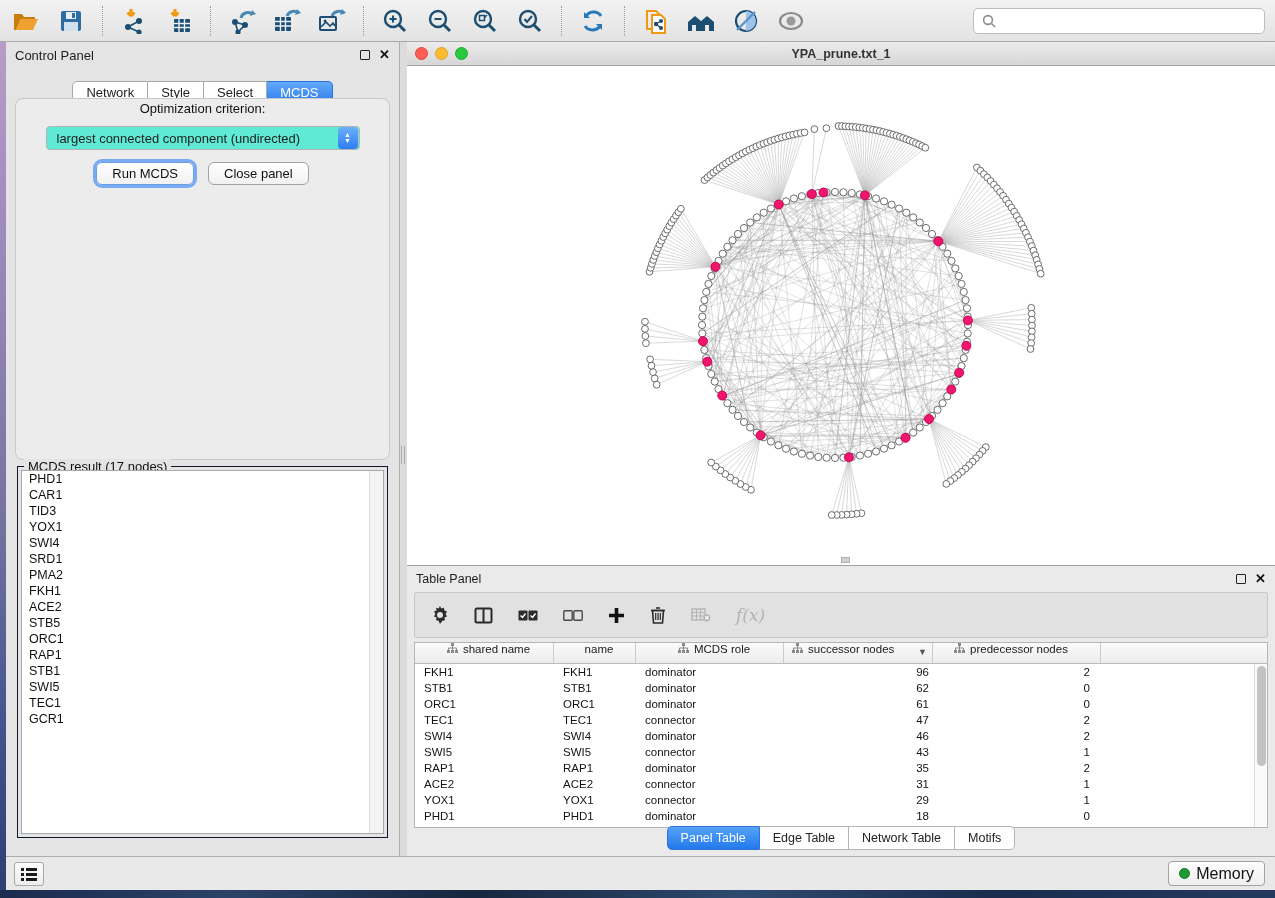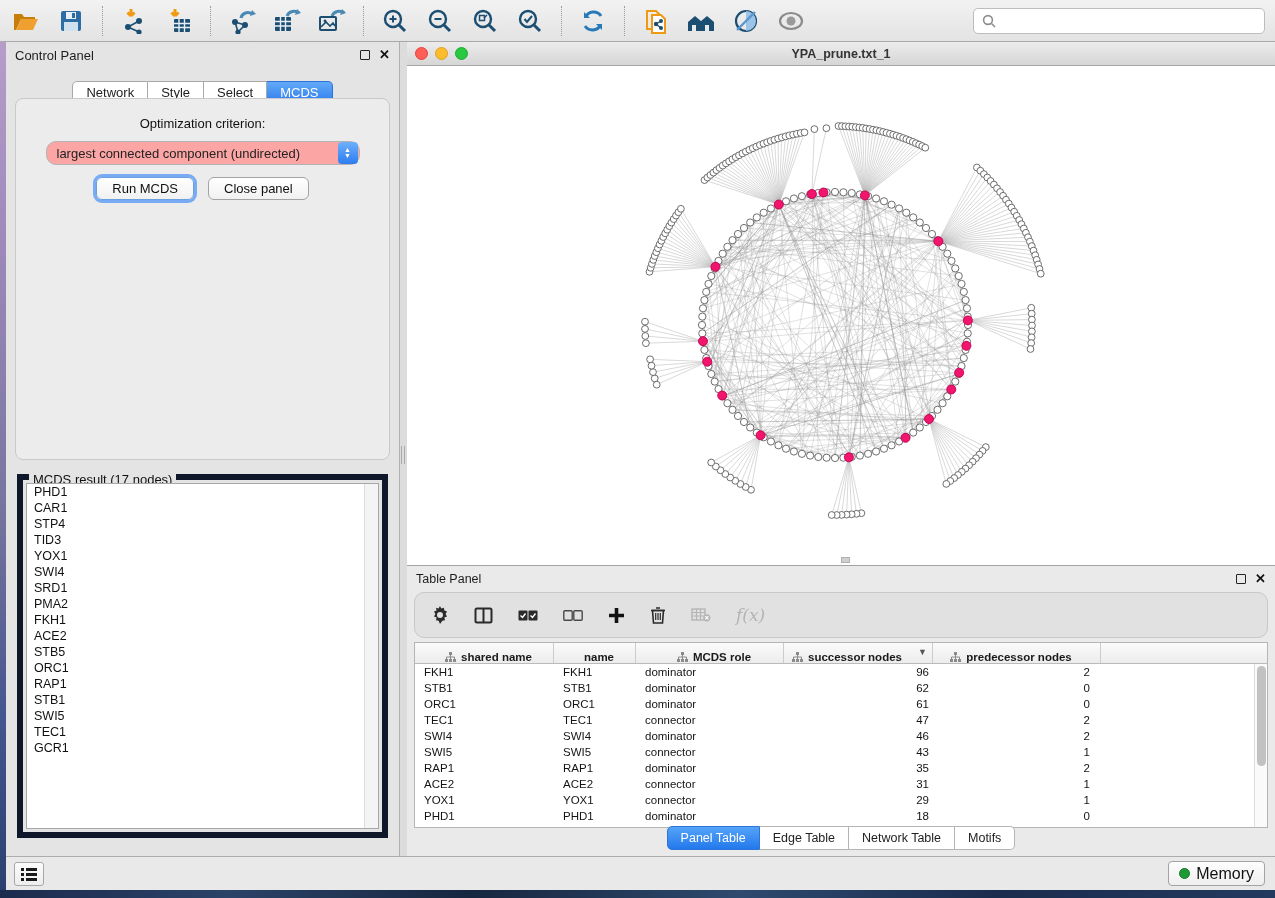--- a/index.html
+++ b/index.html
@@ -35,34 +35,34 @@
 
   .cp-tabs { display:flex; justify-content:center; margin-top:7px; }
   .cp-tab { font-size:13px; padding:3px 13px; background:#fff; border:1px solid #a8a8a8; border-left:none;
     color:#222; cursor:pointer;margin-top:6px; }
   .cp-tab:first-child { border-left:1px solid #a8a8a8; border-radius:5px 0 0 5px; }
   .cp-tab:last-child { border-radius:0 5px 5px 0; }
   .cp-tab.active { background:linear-gradient(180deg,#62aaf8,#2e7ced); border-color:#2e74d8; color:#fff; }
 
   .opt-panel { position:absolute; left:9px; right:9px; top:56px; height:362px;
     background:#ececec; border:1px solid #c9c9c9; border-radius:8px; }
-  .opt-label { text-align:center; margin-top:17px; font-size:13px; color:#111; }
-  .select { position:relative; margin:10px auto 0; width:314px; height:24px; background:#fca5a5;
-    border:1px solid #b3b3b3; border-radius:10px; display:flex; align-items:center; cursor:pointer; }
+  .opt-label { text-align:center; margin-top:2px; font-size:13px; color:#111; }
+  .select { position:relative; margin:10px auto 0; width:314px; height:24px; background:#5eead4;
+    border:1px solid #b3b3b3; border-radius:4px; display:flex; align-items:center; cursor:pointer; }
   .select .sel-text { flex:1; font-size:13px; padding-left:10px; white-space:nowrap; overflow:hidden; }
   .stepper { width:20px; height:22px; margin-right:1px; border-radius:4px;
     background:linear-gradient(180deg,#6db0fa,#2e7cf0); display:flex; flex-direction:column;
     align-items:center; justify-content:center; color:#fff; font-size:7px; line-height:6px; }
   .btn-row { display:flex; justify-content:center; gap:14px; margin-top:12px; }
   .mac-btn { font-size:13px; color:#111; background:linear-gradient(180deg,#ffffff,#f1f1f1);
     border:1px solid #a3a3a3; border-radius:6px; padding:3px 15px; cursor:pointer; }
   .mac-btn.focused { box-shadow:0 0 0 3px rgba(100,160,245,.85); border-color:#6a9fe0; }
 
   .mcds-group { position:absolute; left:11px; right:11px; top:424px; bottom:18px;
-    border:6px solid #0f172a;margin-top:8px; }
+    border:1px solid #0f172a; }
   .mcds-legend { position:absolute; top:-8px; left:6px; background:#e4e4e4; padding:0 4px;
     font-size:13px; color:#111; }
   .mcds-list { position:absolute; inset:3px; background:#fff; border:1px solid #a8a8a8; overflow:hidden; }
   .mcds-scroll { position:absolute; top:0; right:0; bottom:0; width:14px; background:#f4f4f4;
     border-left:1px solid #ddd; }
   .mcds-item { font-size:12.5px; line-height:16px; padding-left:7px; color:#111; }
 
   
   .v-splitter { position:absolute; left:400px; top:42px; width:7px; height:814px; background:#dcdcdc; }
   .v-splitter .grip { position:absolute; left:1px; top:404px; width:4px; height:18px;
@@ -83,31 +83,31 @@
   .fan-edge { stroke:#b4b4b4; stroke-width:.6; opacity:.85; }
   .rnode { fill:#fff; stroke:#5d5d5d; stroke-width:.9; }
   .hnode { fill:#f1156d; stroke:#c2004f; stroke-width:.9; }
   .h-grip { position:absolute; left:50%; bottom:2px; width:9px; height:6px; background:#cfcfcf;
     border:1px solid #b0b0b0; }
 
   
   .table-panel { position:absolute; left:407px; top:565px; width:868px; height:291px;
     background:#eaeaea; border-top:1px solid #a3a3a3; }
   .tp-toolbar { position:absolute; left:7px; right:7px; top:26px; height:46px;
-    background:#e1e1e1; border:1px solid #c8c8c8; border-radius:10px;
+    background:#e1e1e1; border:1px solid #c8c8c8; border-radius:2px;
     display:flex; align-items:center; padding:0 16px; gap:25px; }
   .tp-btn { background:none; border:none; cursor:pointer; display:flex; align-items:center; }
   .fx-label { font-family:"DejaVu Serif", serif; font-style:italic; font-size:17px; color:#b3b3b3; }
 
   .node-table { position:absolute; left:7px; right:7px; top:76px; height:186px; background:#fff;
     border:1px solid #b5b5b5; overflow:hidden; }
   .nt-header { display:flex; height:21px; border-bottom:1px solid #bbb; }
-  .nt-hcell { display:flex; align-items:flex-end; justify-content:center; gap:5px;
+  .nt-hcell { display:flex; align-items:flex-start; justify-content:center; gap:5px;
     background:linear-gradient(180deg,#fbfbfb,#ececec); border-right:1px solid #ccc;
-    font-size:11.5px; color:#1a1a1a; position:relative;font-weight:bold; }
+    font-size:11.5px; color:#1a1a1a; position:relative; }
   .nt-hcell .sort { font-size:9px; color:#555; position:absolute; right:5px; top:4px; }
   .nt-body .nt-row { display:flex; height:16px; align-items:center; }
   .nt-cell { font-size:11.5px; color:#141414; overflow:hidden; white-space:nowrap; }
   .c0 { width:139px; padding-left:9px; }
   .c1 { width:82px;  padding-left:9px; }
   .c2 { width:148px; padding-left:9px; }
   .c3 { width:149px; text-align:right; padding-right:4px; }
   .c4 { width:168px; text-align:right; padding-right:11px; }
   .cf { flex:1; }
   .nt-scroll { position:absolute; top:21px; right:0; bottom:0; width:13px; background:#fafafa;
@@ -307,21 +307,20 @@
         <button class="mac-btn focused">Run MCDS</button>
         <button class="mac-btn">Close panel</button>
       </div>
     </div>
     <div class="mcds-group">
       <span class="mcds-legend">MCDS result (17 nodes)</span>
       <div class="mcds-list">
         <div class="mcds-scroll"></div>
       <div class="mcds-item">PHD1</div>
           <div class="mcds-item">CAR1</div>
-          <div class="mcds-item">STP4</div>
           <div class="mcds-item">TID3</div>
           <div class="mcds-item">YOX1</div>
           <div class="mcds-item">SWI4</div>
           <div class="mcds-item">SRD1</div>
           <div class="mcds-item">PMA2</div>
           <div class="mcds-item">FKH1</div>
           <div class="mcds-item">ACE2</div>
           <div class="mcds-item">STB5</div>
           <div class="mcds-item">ORC1</div>
           <div class="mcds-item">RAP1</div>

